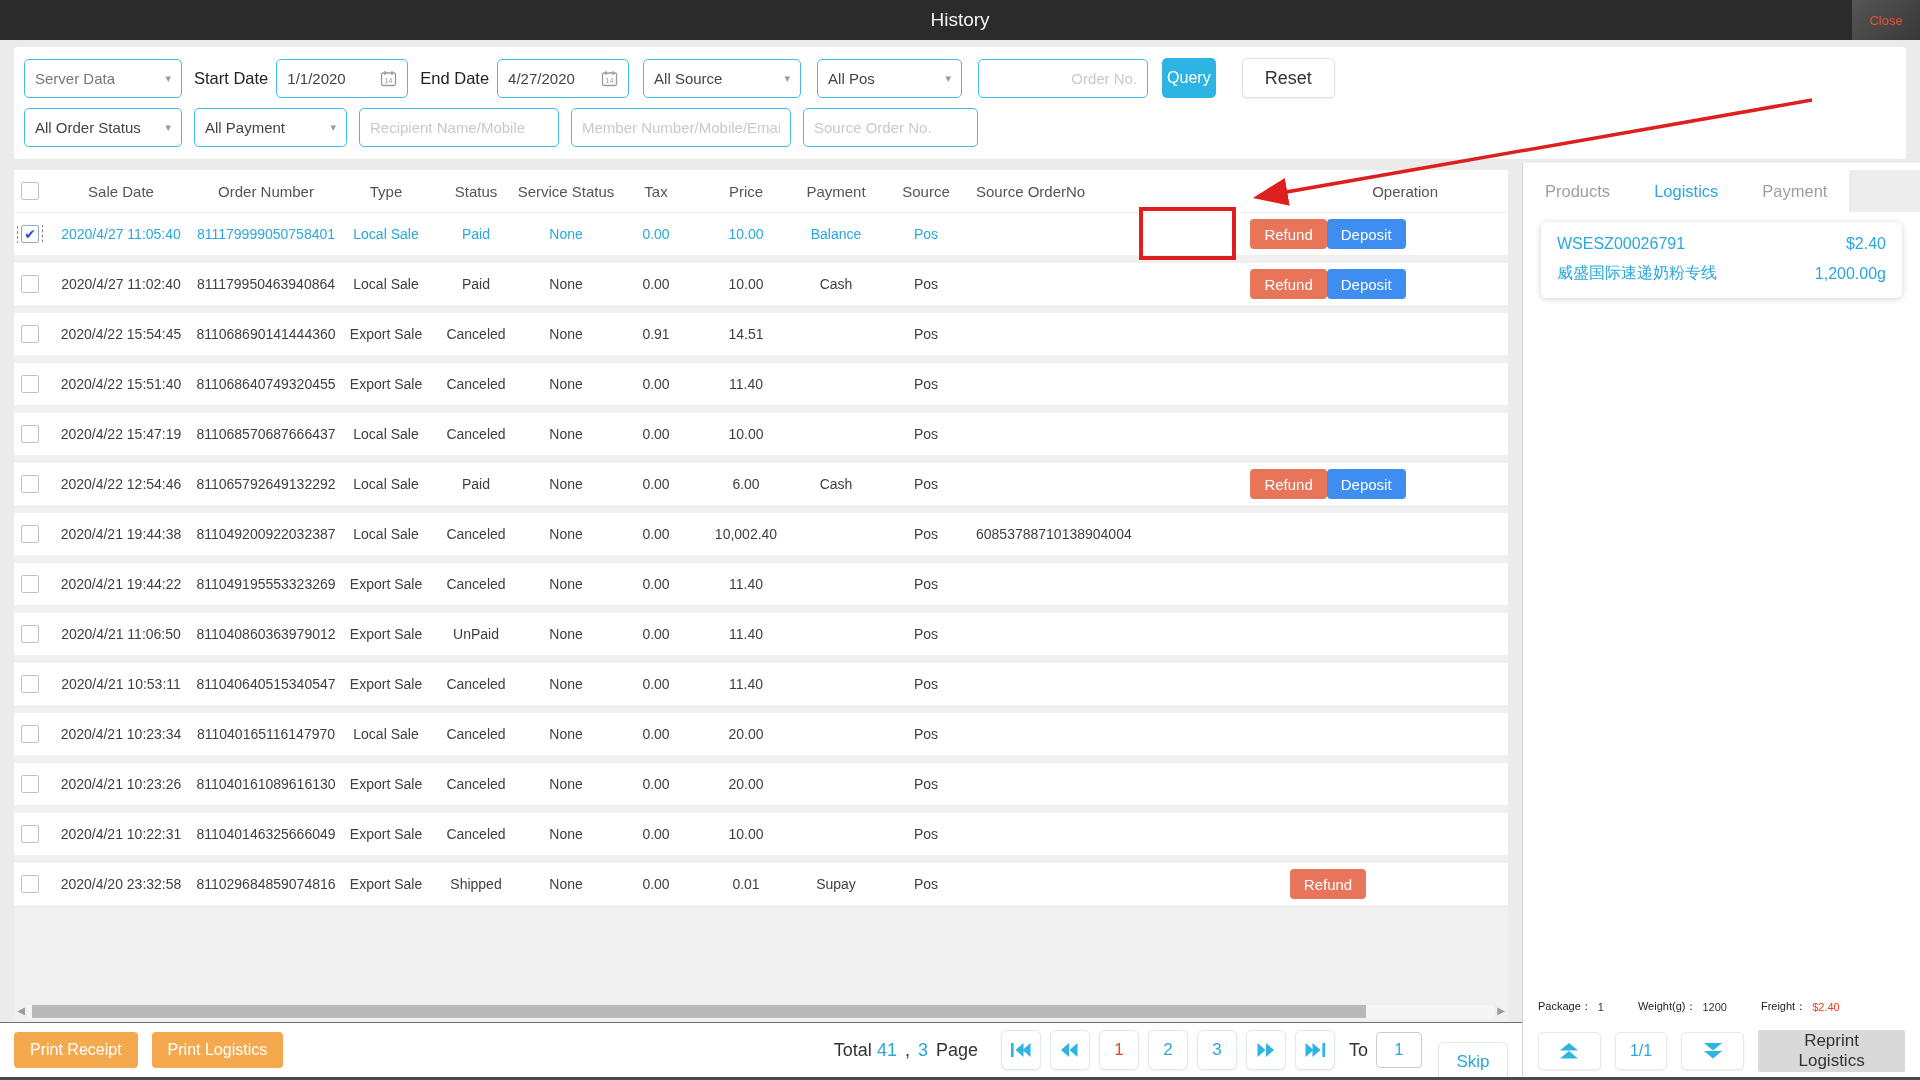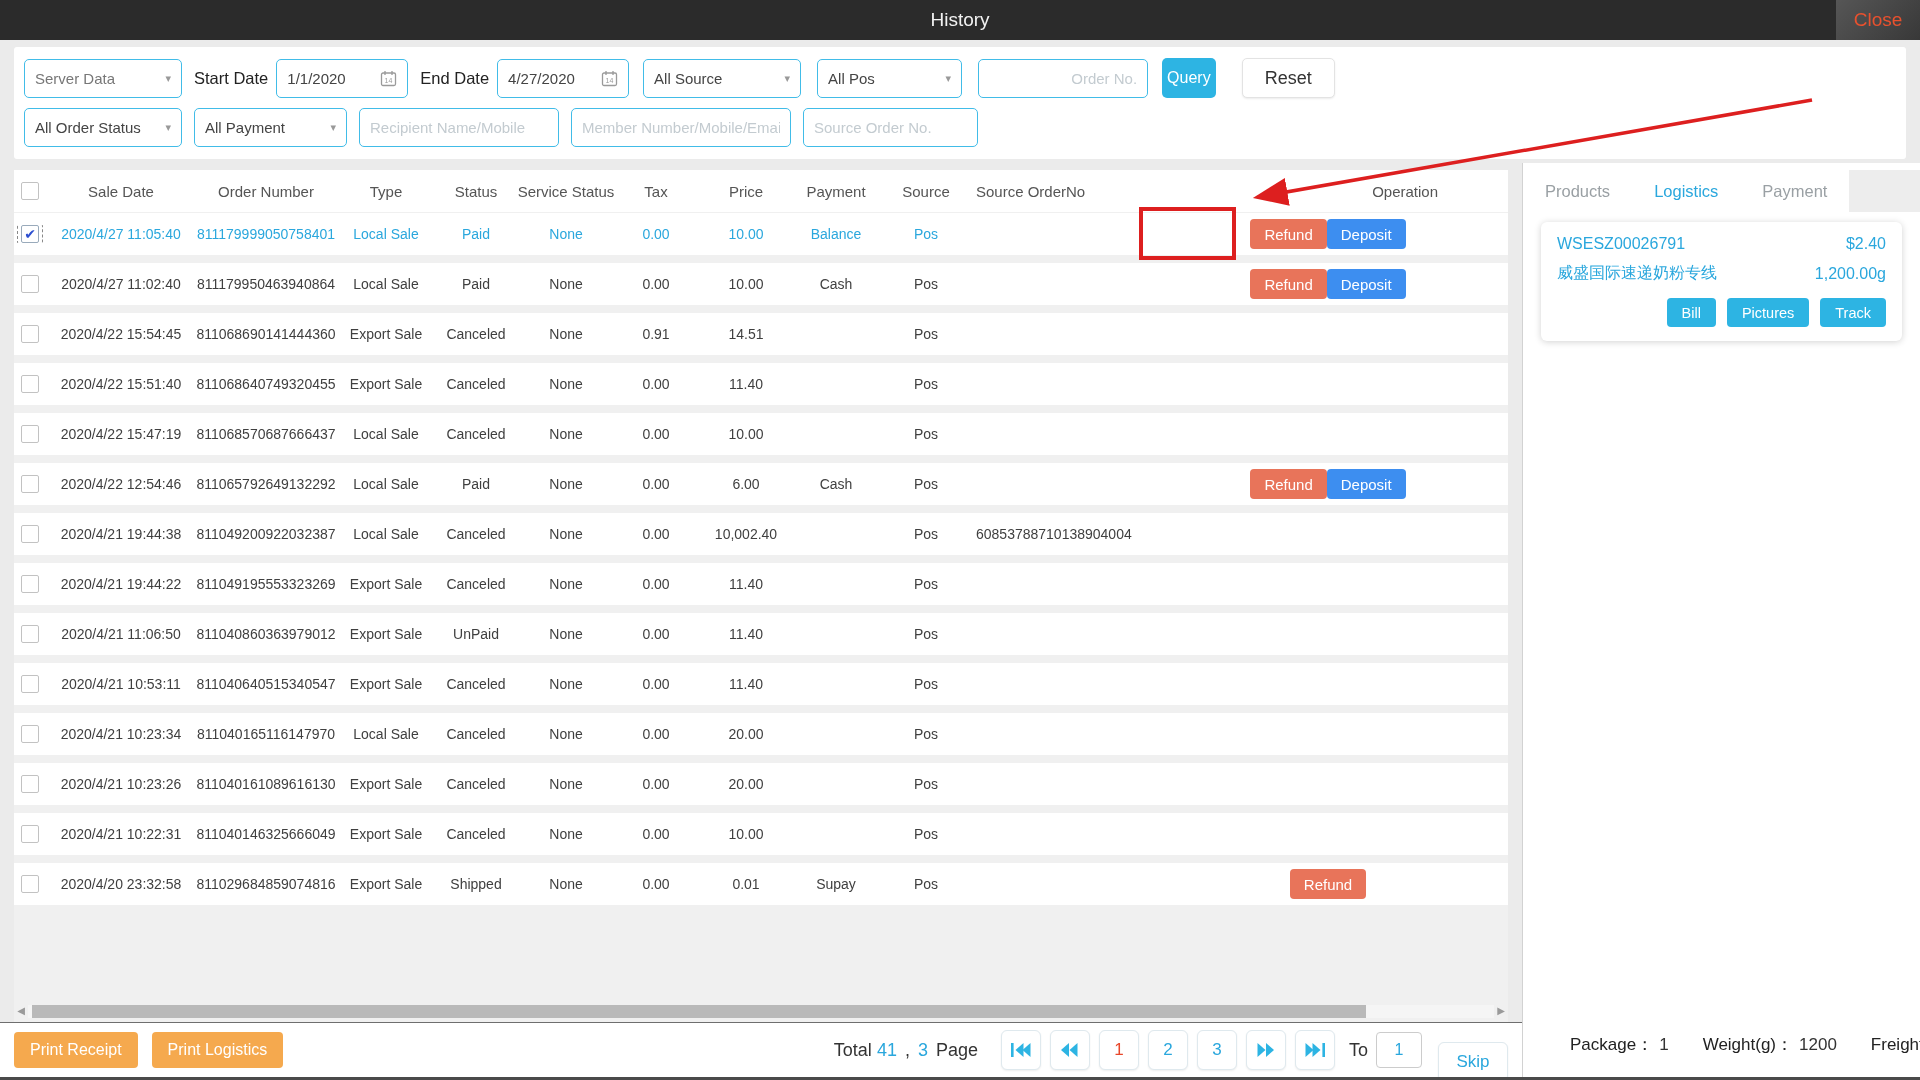--- a/index.html
+++ b/index.html
@@ -3,22 +3,22 @@
 <meta charset="utf-8">
 <style>
   * { margin:0; padding:0; box-sizing:border-box; }
   html,body { width:1920px; height:1080px; overflow:hidden; }
   body { font-family:"Liberation Sans", sans-serif; background:#ebebeb; position:relative; }
 
   
   .topbar { position:absolute; left:0; top:0; width:1920px; height:40px; background:#2b2b2b; }
   .topbar .title { position:absolute; left:0; right:0; top:0; height:40px; line-height:40px;
                    text-align:center; color:#f2f2f2; font-size:19px; }
-  .close-btn { position:absolute; right:0; top:0; width:84px; height:40px; border:none;
-               background:linear-gradient(135deg,#565656,#383838); color:#e8512e; font-size:19px;
+  .close-btn { position:absolute; right:0; top:0; width:68px; height:40px; border:none;
+               background:linear-gradient(135deg,#565656,#383838); color:#e8512e; font-size:13px;
                font-family:inherit; cursor:pointer; }
 
   
   .filter-card { position:absolute; left:14px; top:47px; width:1892px; height:112px; background:#fff; border-radius:3px; }
   .filter-row { position:absolute; left:10px; display:flex; align-items:center; }
   .filter-row.r1 { top:11px; }
   .filter-row.r2 { top:61px; }
   .select, .tinput, .date-input { height:39px; border:1.5px solid #41bce8; border-radius:5px;
         display:flex; align-items:center; padding:0 10px; background:#fff; font-size:15px; color:#444; }
   .select { justify-content:space-between; cursor:pointer; }
@@ -89,21 +89,21 @@
   .rtab { padding:0 22px; color:#9aa0a4; cursor:pointer; line-height:42px; }
   .rtab.active { color:#2aa7dd; }
   .rtab-filler { flex:1; height:42px; background:#ededed; }
   .lcard { margin:10px 18px 0 18px; background:#fff; border-radius:6px; box-shadow:0 1px 7px rgba(0,0,0,.18);
            padding:13px 16px 14px 16px; }
   .lcard .crow { display:flex; justify-content:space-between; align-items:center; color:#2aa7dd; font-size:16px; margin-bottom:10px; }
   .lcard .btnrow { display:flex; justify-content:flex-end; gap:11px; margin-top:14px; }
   .lcard-btn { height:29px; padding:0 15px; background:#2db4e3; border:none; border-radius:4px; color:#fff;
                font-size:14.5px; font-family:inherit; cursor:pointer; }
   .panel-bottom { position:absolute; left:0; right:0; bottom:8px; padding:0 15px; }
-  .summary { display:flex; align-items:center; font-size:17px; color:#222; margin-bottom:16px;margin-left:32px; }
+  .summary { display:flex; align-items:center; font-size:11px; color:#222; margin-bottom:16px; }
   .summary .val { margin-left:6px; color:#333; }
   .summary .grp { margin-right:34px; display:flex; align-items:center; }
   .summary .red { color:#f03c1e; }
   .panel-btns { display:flex; align-items:center; }
   .sq-btn { width:64px; height:38px; background:#fff; border:1px solid #e4eaec; border-radius:5px;
             box-shadow:0 1px 2px rgba(0,0,0,.07); display:flex; align-items:center; justify-content:center;
             margin-right:14px; cursor:pointer; }
   .pageind { width:54px; height:38px; border:1px solid #e4eaec; border-radius:5px; box-shadow:0 1px 2px rgba(0,0,0,.07);
              display:flex; align-items:center; justify-content:center; color:#2aa7dd; font-size:16px; margin-right:14px; }
   .reprint-btn { margin-left:auto; height:42px; padding:0 12px; background:#d9d9d9; border:none; border-radius:2px;
@@ -494,42 +494,53 @@
   </div>
   <div class="lcard">
     <div class="crow">
       <span>WSESZ00026791</span>
       <span>$2.40</span>
     </div>
     <div class="crow" style="margin-bottom:0">
       <span>威盛国际速递奶粉专线</span>
       <span>1,200.00g</span>
     </div>
-    <div class="btnrow">
-      <button class="lcard-btn">Bill</button>
-      <button class="lcard-btn">Pictures</button>
-      <button class="lcard-btn">Track</button>
-    </div>
   </div>
 
   <div class="panel-bottom">
     <div class="summary">
       <span class="grp">
           <span>Package：</span>
         <span class="val">1</span>
         </span>
       <span class="grp">
           <span>Weight(g)：</span>
         <span class="val">1200</span>
         </span>
       <span class="grp" style="margin-right:0">
           <span>Freight：</span>
         <span class="val red">$2.40</span>
         </span>
     </div>
+    <div class="panel-btns">
+      <div class="sq-btn">
+        <svg width="20" height="16" viewBox="0 0 20 16">
+          <polygon points="10,0 19,7.5 1,7.5" fill="#2db4e3"></polygon>
+          <polygon points="10,8 19,15.5 1,15.5" fill="#2db4e3"></polygon>
+        </svg>
+      </div>
+      <div class="pageind">1/1</div>
+      <div class="sq-btn">
+        <svg width="20" height="16" viewBox="0 0 20 16">
+          <polygon points="10,7.5 1,0 19,0" fill="#2db4e3"></polygon>
+          <polygon points="10,15.5 1,8 19,8" fill="#2db4e3"></polygon>
+        </svg>
+      </div>
+      <button class="reprint-btn">Reprint Logistics</button>
+    </div>
   </div>
 </div>
 
 <div class="window-bottom"></div>
 
 <svg class="annotation" viewBox="0 0 1920 1080">
   <defs>
     <marker id="ah" markerWidth="10" markerHeight="8" refX="8.5" refY="4" orient="auto">
       <polygon points="0 0, 10 4, 0 8" fill="#dd1f1f"></polygon>
     </marker>

